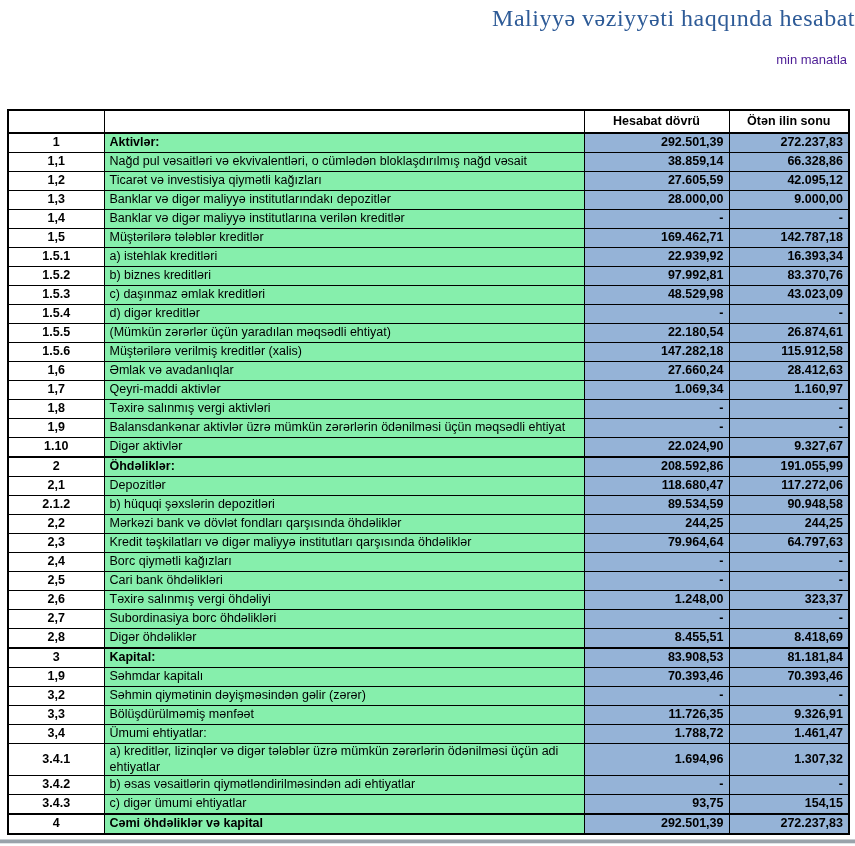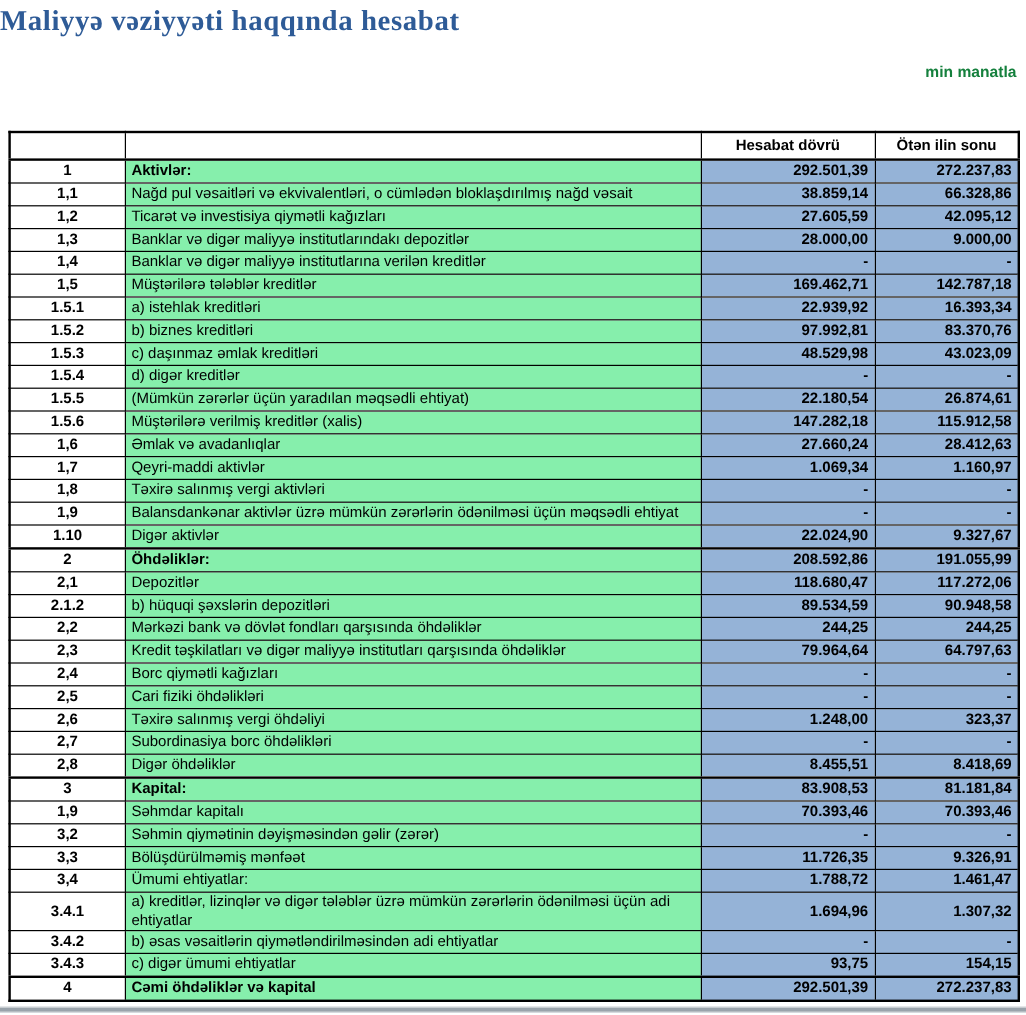--- a/index.html
+++ b/index.html
@@ -6,35 +6,35 @@
     margin: 0;
     padding: 0;
     background: #ffffff;
     width: 855px;
     height: 846px;
     position: relative;
     font-family: "Liberation Sans", sans-serif;
     overflow: hidden;
   }
   .report-title {
-    text-align: left;
+    text-align: right;
     padding-top: 5px;
     font-family: "Liberation Serif", serif;
-    font-weight: bold;
+    font-weight: normal;
     font-size: 24px;
     color: #2E5B97;
     letter-spacing: 0.5px;
   }
   .unit-label {
     position: absolute;
     top: 52px;
     right: 8px;
     font-size: 13px;
-    font-weight: bold;
-    color: #15803d;
+    font-weight: normal;
+    color: #4c1d95;
   }
   table.fin {
     position: absolute;
     left: 7px;
     top: 73px;
     width: 841px;
     border-collapse: collapse;
     table-layout: fixed;
     border: 2px solid #000;
     margin-top: 36px;
@@ -248,21 +248,21 @@
     <td class="cell-val">64.797,63</td>
   </tr>
       <tr>
     <td class="cell-no">2,4</td>
     <td class="cell-label">Borc qiymətli kağızları</td>
     <td class="cell-val">-</td>
     <td class="cell-val">-</td>
   </tr>
       <tr>
     <td class="cell-no">2,5</td>
-    <td class="cell-label">Cari fiziki öhdəlikləri</td>
+    <td class="cell-label">Cari bank öhdəlikləri</td>
     <td class="cell-val">-</td>
     <td class="cell-val">-</td>
   </tr>
       <tr>
     <td class="cell-no">2,6</td>
     <td class="cell-label">Təxirə salınmış vergi öhdəliyi</td>
     <td class="cell-val">1.248,00</td>
     <td class="cell-val">323,37</td>
   </tr>
       <tr>

